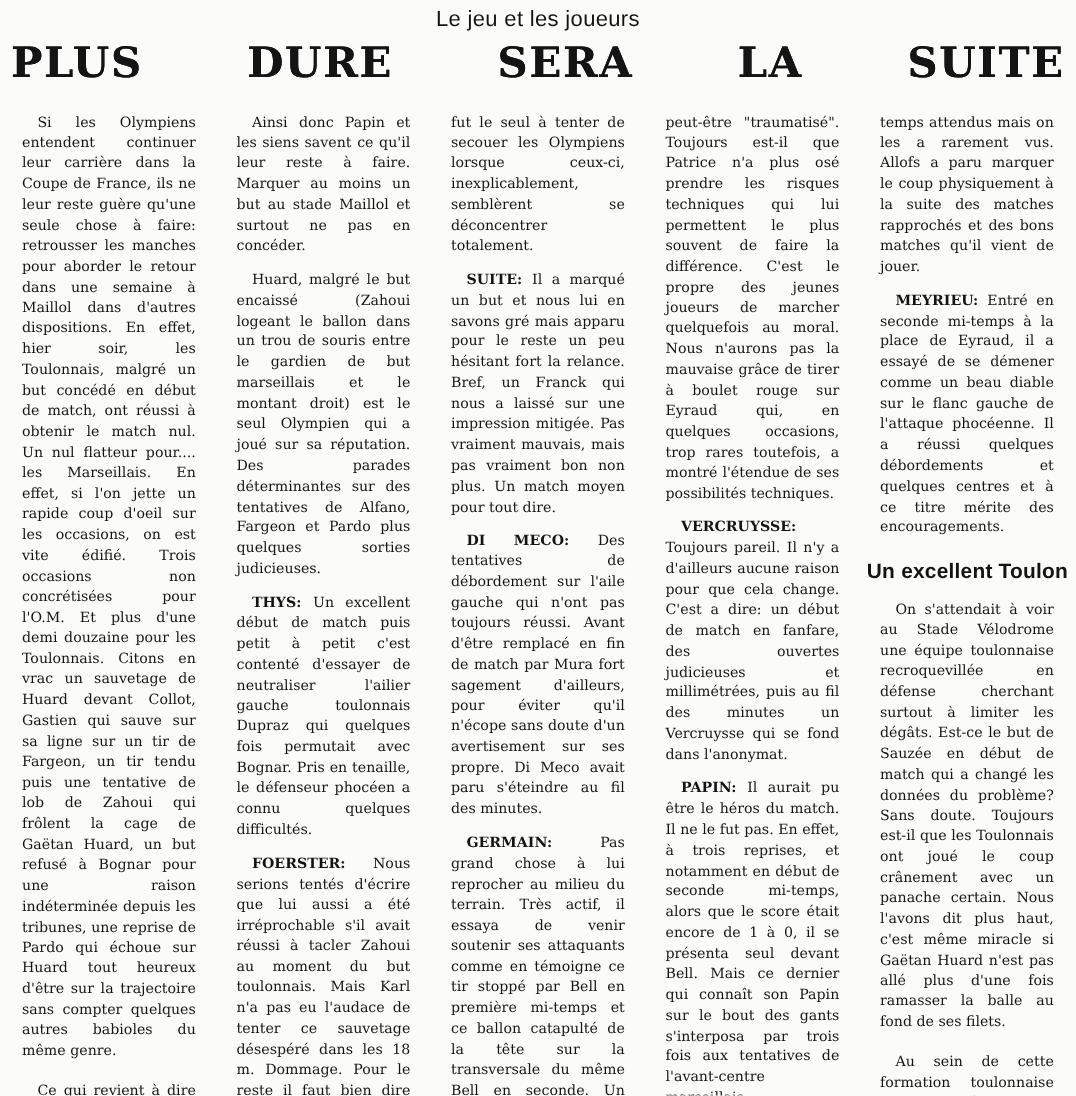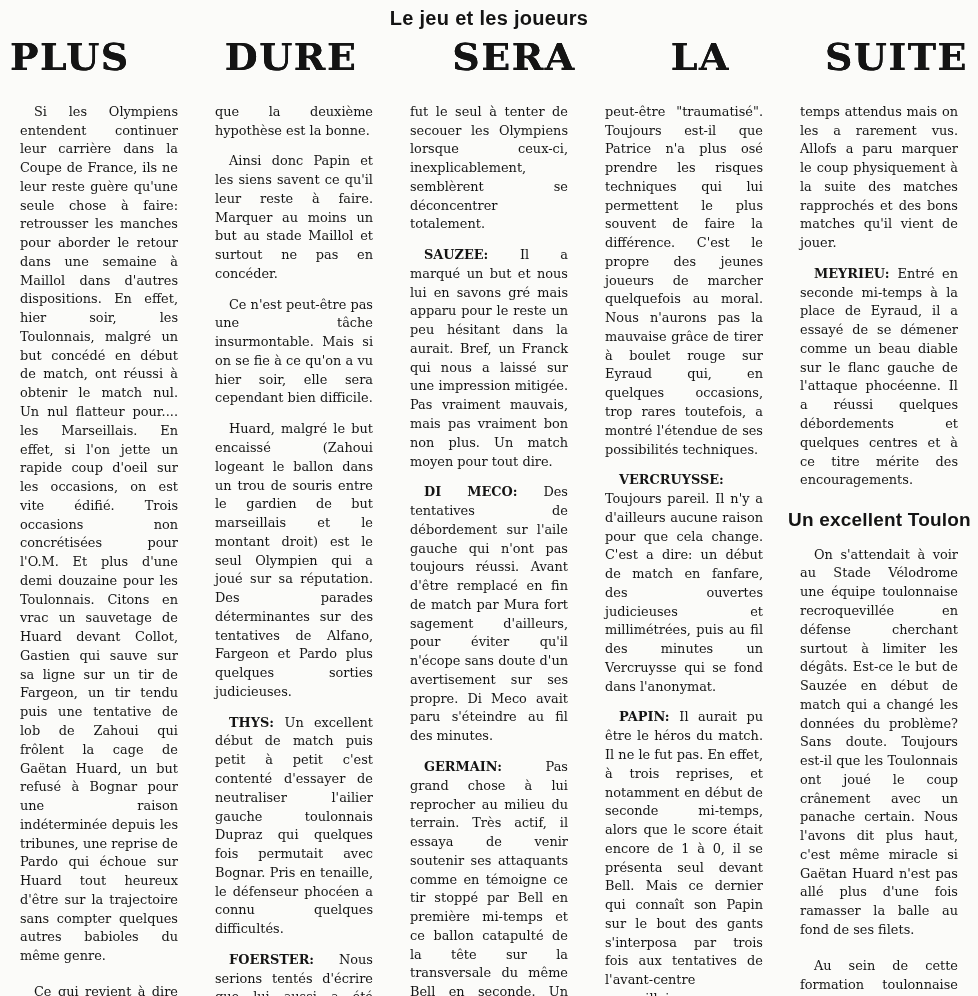--- a/index.html
+++ b/index.html
@@ -10,21 +10,21 @@
     overflow: hidden;
     background: #fbfbf9;
     color: #141414;
     font-family: "DejaVu Serif", serif;
   }
   .page { padding: 4px 8px 0 8px; }
 
   .kicker {
     text-align: center;
     font-family: "Liberation Sans", sans-serif;
-    font-weight: bold;
+    font-weight: normal;
     font-size: 20px;
     letter-spacing: 0.3px;
     padding-top: 3px;
   }
   .headline {
     font-family: "DejaVu Serif", serif;
     font-weight: 900;
     font-size: 38px;
     line-height: 1.02;
     margin: 8px 2px 2px 2px;
@@ -74,31 +74,29 @@
 
   <div class="cols">
 
     <div class="col">
       <p>Si les Olympiens entendent continuer leur carrière dans la Coupe de France, ils ne leur reste guère qu'une seule chose à faire: retrousser les manches pour aborder le retour dans une semaine à Maillol dans d'autres dispositions. En effet, hier soir, les Toulonnais, malgré un but concédé en début de match, ont réussi à obtenir le match nul. Un nul flatteur pour.... les Marseillais. En effet, si l'on jette un rapide coup d'oeil sur les occasions, on est vite édifié. Trois occasions non concrétisées pour l'O.M. Et plus d'une demi douzaine pour les Toulonnais. Citons en vrac un sauvetage de Huard devant Collot, Gastien qui sauve sur sa ligne sur un tir de Fargeon, un tir tendu puis une tentative de lob de Zahoui qui frôlent la cage de Gaëtan Huard, un but refusé à Bognar pour une raison indéterminée depuis les tribunes, une reprise de Pardo qui échoue sur Huard tout heureux d'être sur la trajectoire sans compter quelques autres babioles du même genre.</p>
       <p class="sb">Ce qui revient à dire qu'hier soir, soit l'attaque toulonnaise a joué d'un match d'un autre monde, soit la défense marseillaise était un tantinet à côté de ses pompes.</p>
 
     </div>
 
     <div class="col">
-      <p class="cont">que la deuxième hypothèse est la bonne.</p>
       <p>Ainsi donc Papin et les siens savent ce qu'il leur reste à faire. Marquer au moins un but au stade Maillol et surtout ne pas en concéder.</p>
-      <p>Ce n'est peut-être pas une tâche insurmontable. Mais si on se fie à ce qu'on a vu hier soir, elle sera cependant bien difficile.</p>
       <p>Huard, malgré le but encaissé (Zahoui logeant le ballon dans un trou de souris entre le gardien de but marseillais et le montant droit) est le seul Olympien qui a joué sur sa réputation. Des parades déterminantes sur des tentatives de Alfano, Fargeon et Pardo plus quelques sorties judicieuses.</p>
       <p><strong class="lead">THYS: </strong><span>Un excellent début de match puis petit à petit c'est contenté d'essayer de neutraliser l'ailier gauche toulonnais Dupraz qui quelques fois permutait avec Bognar. Pris en tenaille, le défenseur phocéen a connu quelques difficultés.</span></p>
       <p><strong class="lead">FOERSTER: </strong><span>Nous serions tentés d'écrire que lui aussi a été irréprochable s'il avait réussi à tacler Zahoui au moment du but toulonnais. Mais Karl n'a pas eu l'audace de tenter ce sauvetage désespéré dans les 18 m. Dommage. Pour le reste il faut bien dire qu'une fois encore il</span></p>
     </div>
 
     <div class="col">
       <p class="cont">fut le seul à tenter de secouer les Olympiens lorsque ceux-ci, inexplicablement, semblèrent se déconcentrer totalement.</p>
-      <p><strong class="lead">SAUZEE: </strong><span>Il a marqué un but et nous lui en savons gré mais apparu pour le reste un peu hésitant dans la aurait. Bref, un Franck qui nous a laissé sur une impression mitigée. Pas vraiment mauvais, mais pas vraiment bon non plus. Un match moyen pour tout dire.</span></p>
+      <p><strong class="lead">SUITE: </strong><span>Il a marqué un but et nous lui en savons gré mais apparu pour le reste un peu hésitant fort la relance. Bref, un Franck qui nous a laissé sur une impression mitigée. Pas vraiment mauvais, mais pas vraiment bon non plus. Un match moyen pour tout dire.</span></p>
       <p><strong class="lead">DI MECO: </strong><span>Des tentatives de débordement sur l'aile gauche qui n'ont pas toujours réussi. Avant d'être remplacé en fin de match par Mura fort sagement d'ailleurs, pour éviter qu'il n'écope sans doute d'un avertisement sur ses propre. Di Meco avait paru s'éteindre au fil des minutes.</span></p>
       <p><strong class="lead">GERMAIN: </strong><span>Pas grand chose à lui reprocher au milieu du terrain. Très actif, il essaya de venir soutenir ses attaquants comme en témoigne ce tir stoppé par Bell en première mi-temps et ce ballon catapulté de la tête sur la transversale du même Bell en seconde. Un match sans grands reproches.</span></p>
       <p><strong class="lead">GERMAIN: </strong><span>Toujours aussi actif, mais beaucoup plus brouillon qu'à son habitude. Gastien a sans doute récupéré beaucoup de balles mais n'en a pas toujours, loin s'en faut, fait bon usage.</span></p>
 
     </div>
 
     <div class="col">
       <p class="cont">peut-être "traumatisé". Toujours est-il que Patrice n'a plus osé prendre les risques techniques qui lui permettent le plus souvent de faire la différence. C'est le propre des jeunes joueurs de marcher quelquefois au moral. Nous n'aurons pas la mauvaise grâce de tirer à boulet rouge sur Eyraud qui, en quelques occasions, trop rares toutefois, a montré l'étendue de ses possibilités techniques.</p>
       <p><strong class="lead">VERCRUYSSE: </strong><span>Toujours pareil. Il n'y a d'ailleurs aucune raison pour que cela change. C'est a dire: un début de match en fanfare, des ouvertes judicieuses et millimétrées, puis au fil des minutes un Vercruysse qui se fond dans l'anonymat.</span></p>
       <p><strong class="lead">PAPIN: </strong><span>Il aurait pu être le héros du match. Il ne le fut pas. En effet, à trois reprises, et notamment en début de seconde mi-temps, alors que le score était encore de 1 à 0, il se présenta seul devant Bell. Mais ce dernier qui connaît son Papin sur le bout des gants s'interposa par trois fois aux tentatives de l'avant-centre marseillais.</span></p>

